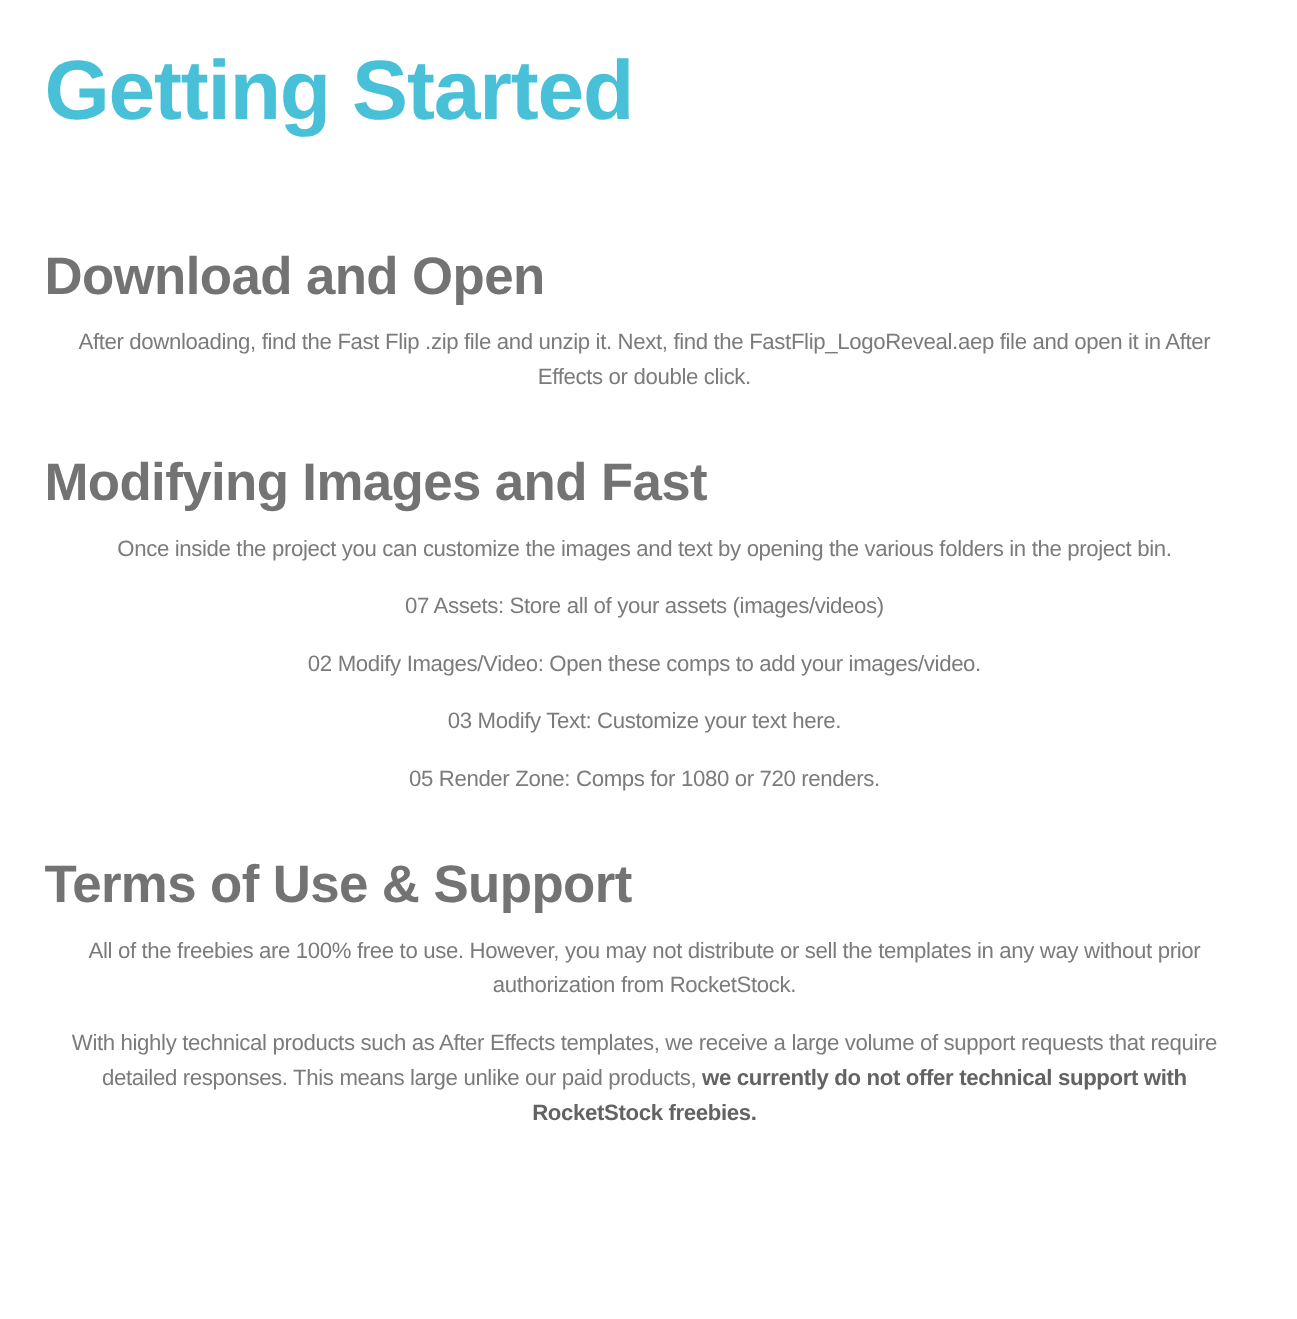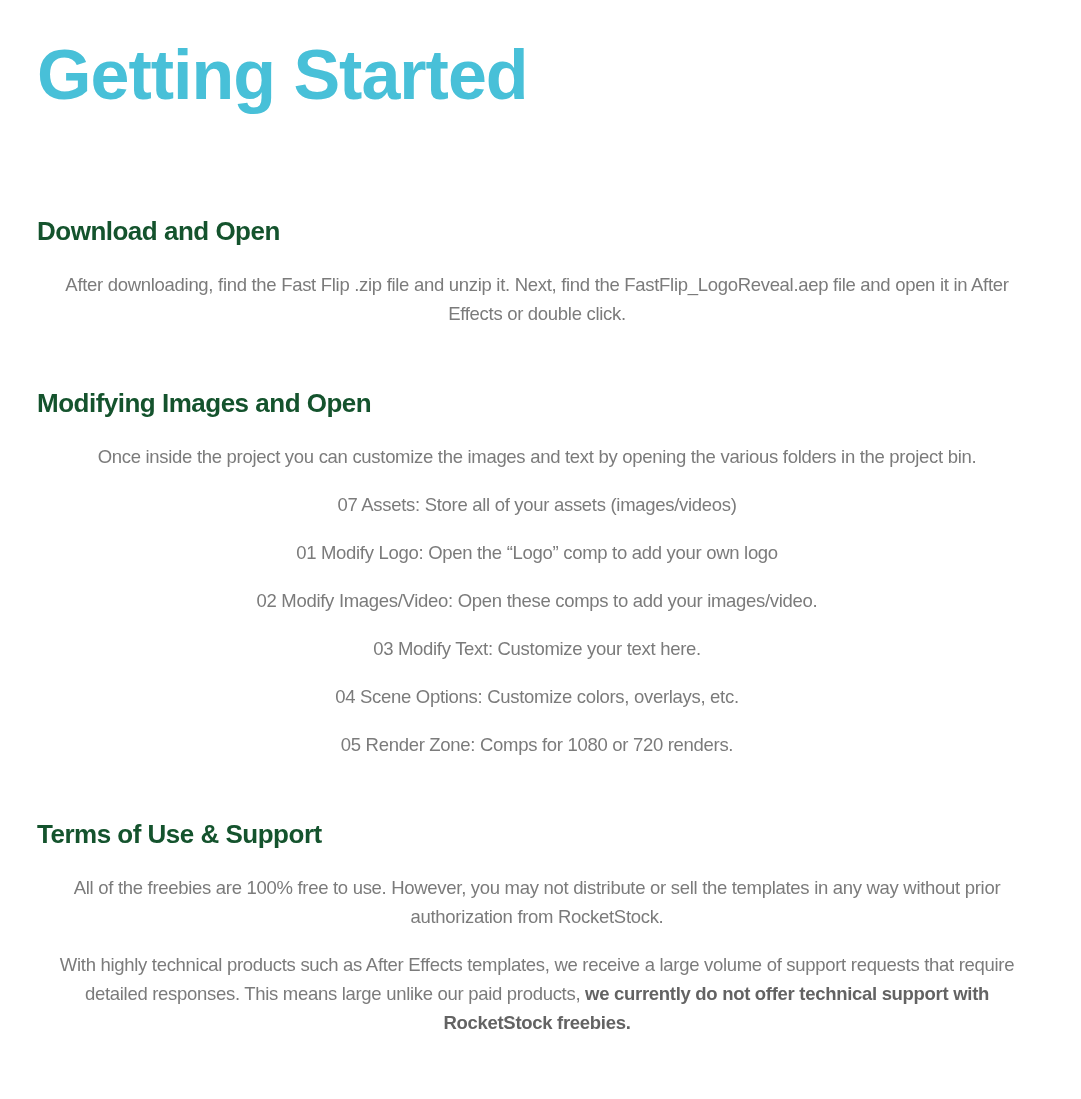--- a/index.html
+++ b/index.html
@@ -21,25 +21,25 @@
     margin: 0;
     font-size: 70px;
     line-height: 90px;
     font-weight: bold;
     letter-spacing: -1px;
     color: #48c0d8;
   }
   section { margin: 0; }
   h2 {
     margin: 55px 0 0 0;
-    font-size: 26px;
+    font-size: 44px;
     line-height: 40px;
     font-weight: bold;
     letter-spacing: -0.5px;
-    color: #14532d;
+    color: #737373;
   }
   .sec-1 h2 { margin-top: 91px; }
   p {
     margin: 19px 0 0 0;
     font-size: 18.5px;
     line-height: 29px;
     letter-spacing: -0.3px;
     color: #7b7b7b;
     max-width: 1002px;
     text-align: center;
@@ -55,27 +55,25 @@
 <div class="page">
 
   <h1>Getting Started</h1>
 
   <section class="sec sec-1">
     <h2>Download and Open</h2>
     <p>After downloading, find the Fast Flip .zip file and unzip it. Next, find the FastFlip_LogoReveal.aep file and open it in After Effects or double click.</p>
   </section>
 
   <section class="sec sec-2">
-    <h2>Modifying Images and Open</h2>
+    <h2>Modifying Images and Fast</h2>
     <p>Once inside the project you can customize the images and text by opening the various folders in the project bin.</p>
     <p>07 Assets: Store all of your assets (images/videos)</p>
-    <p>01 Modify Logo: Open the “Logo” comp to add your own logo</p>
     <p>02 Modify Images/Video: Open these comps to add your images/video.</p>
     <p>03 Modify Text: Customize your text here.</p>
-    <p>04 Scene Options: Customize colors, overlays, etc.</p>
     <p>05 Render Zone: Comps for 1080 or 720 renders.</p>
   </section>
 
   <section class="sec sec-3">
     <h2>Terms of Use &amp; Support</h2>
     <p>All of the freebies are 100% free to use. However, you may not distribute or sell the templates in any way without prior authorization from RocketStock.</p>
     <p><span>With highly technical products such as After Effects templates, we receive a large volume of support requests that require detailed responses. This means large unlike our paid products, </span><strong>we currently do not offer technical support with RocketStock freebies.</strong></p>
   </section>
 
 </div>

